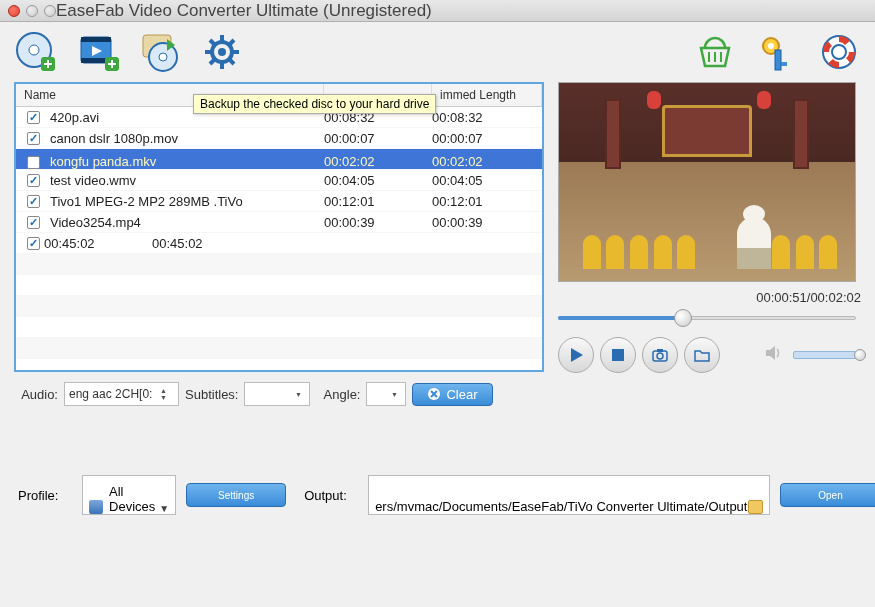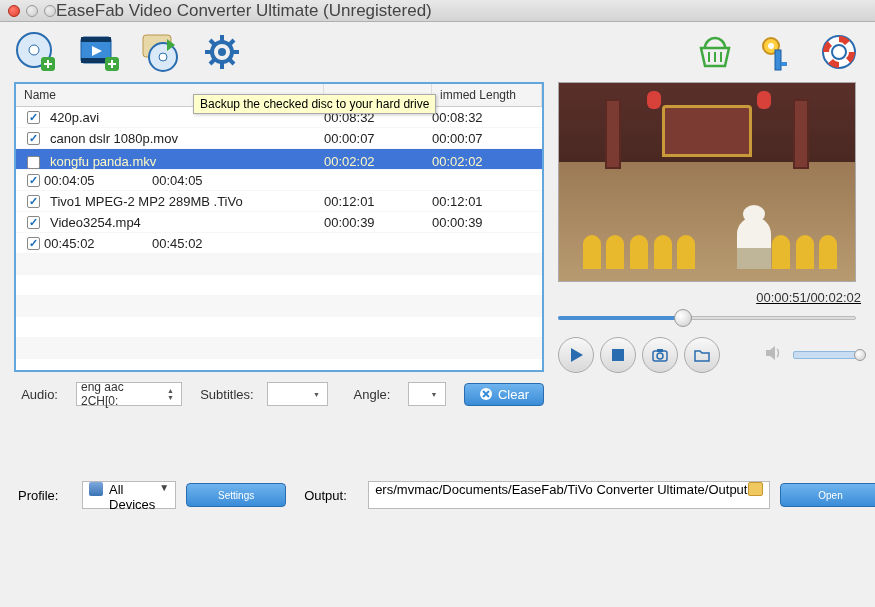--- a/index.html
+++ b/index.html
@@ -14,40 +14,40 @@
 .titlebar-title { flex: 1; font-size: 17px; color: #444; }
 
 .toolbar { height: 60px; display: flex; align-items: center; padding: 0 14px; gap: 18px; }
 .tb-icon { width: 44px; height: 44px; display: flex; align-items: center; justify-content: center; cursor: pointer; }
 .tb-spacer { flex: 1; }
 
 .tooltip-yellow { position: absolute; left: 193px; top: 94px; background: #ffffcc; border: 1px solid #aaa; padding: 2px 6px; font-size: 12px; z-index: 50; box-shadow: 1px 1px 3px rgba(0,0,0,0.2); }
 
 .main { display: flex; padding: 0 14px; gap: 14px; }
 .left { width: 530px; }
-.right { flex: 1; text-decoration: underline; }
+.right { flex: 1; }
 
 .grid { height: 290px; background: #fff; border: 2px solid #62a6de; border-top: 2px solid #62a6de; overflow: hidden; }
 .grid-head { display: flex; background: #f4f4f4; border-bottom: 1px solid #ccc; height: 23px; font-size: 12px; color: #333; }
 .grid-head .col { padding: 4px 8px; border-right: 1px solid #ddd; }
 .col-name { width: 308px; }
 .col-len { width: 108px; }
 .col-trim { width: 110px; }
 
 .row { display: flex; height: 21px; align-items: center; border-bottom: 1px solid #f6f6f6; font-size: 13px; color: #222; }
 .row.sel { background: #3e75d6; color: #fef9c3; align-items: flex-end; }
 .row .ck { width: 28px; display: flex; justify-content: flex-end; padding-right: 4px; }
 .row .nm { width: 280px; padding-left: 6px; white-space: nowrap; overflow: hidden; text-overflow: ellipsis; }
 .row .ln { width: 108px; }
 .row .tr { width: 108px; }
 
 .ckbox { width: 13px; height: 13px; border: 1px solid #888; background: #fff; display: inline-flex; align-items: center; justify-content: center; border-radius: 2px; }
 .ckbox.on::after { content: "✓"; color: #1a6db8; font-size: 11px; font-weight: bold; }
 
-.opts { display: flex; align-items: center; gap: 18px; margin-top: 10px; font-size: 13px; color: #333; }
+.opts { display: flex; align-items: center; gap: 6px; margin-top: 10px; font-size: 13px; color: #333; }
 .opts label { min-width: 44px; text-align: right; }
 .sel-box { border: 1px solid #bbb; background: #fff; height: 24px; display: inline-flex; align-items: center; padding: 0 4px; font-size: 12px; }
 .sel-box .arrows { width: 14px; display: flex; flex-direction: column; align-items: center; margin-left: 4px; font-size: 7px; line-height: 1; color: #555; }
 
 .clear-btn { background: linear-gradient(#6fb4ee,#3a8cd8); color: #fff; border: 1px solid #2a6cb0; border-radius: 4px; padding: 3px 14px; font-size: 13px; display: inline-flex; align-items: center; gap: 5px; cursor: pointer; }
 
 .preview { width: 298px; height: 200px; background: #222; border: 1px solid #aaa; overflow: hidden; display: flex; align-items: center; justify-content: center; position: relative; }
 .preview-scene { width: 100%; height: 100%; background: linear-gradient(#5a2f2a 0%, #4a2822 40%, #9b7a55 40%, #b89a70 100%); position: relative; }
 .gate { position: absolute; left: 50%; top: 22px; transform: translateX(-50%); width: 90px; height: 52px; background: #7b3b33; border: 3px solid #c99a3a; border-radius: 4px 4px 0 0; }
 .pillarL,.pillarR { position: absolute; top: 16px; width: 16px; height: 70px; background: #7b3b33; border: 2px solid #5a2922; }
@@ -69,21 +69,21 @@
 .ctrl-row { display: flex; align-items: center; gap: 6px; margin-top: 10px; }
 .cbtn { width: 36px; height: 36px; border-radius: 50%; background: linear-gradient(#f8f8f8,#d8d8d8); border: 1px solid #aaa; display: flex; align-items: center; justify-content: center; cursor: pointer; color: #2a6cb0; }
 .vol-icon { margin-left: auto; width: 24px; color: #888; }
 .vol-slider { width: 68px; height: 8px; background: #c8ddf2; border: 1px solid #8fb8dd; position: relative; border-radius: 2px; }
 .vol-knob { position: absolute; right: -6px; top: -3px; width: 12px; height: 12px; background: radial-gradient(circle at 35% 35%,#fff,#ccc); border: 1px solid #999; border-radius: 50%; }
 
 .bottom { padding: 60px 18px 0 18px; display: flex; gap: 20px; }
 .bleft { flex: 1; display: flex; flex-direction: row; gap: 18px; }
 .brow { display: flex; align-items: center; gap: 10px; font-size: 13px; }
 .brow label { width: 54px; }
-.combo { flex: 1; height: 28px; border: 1px solid #bbb; background: #fff; display: flex; align-items: flex-start; padding: 0 6px; font-size: 13px; }
+.combo { flex: 1; height: 40px; border: 1px solid #bbb; background: #fff; display: flex; align-items: flex-end; padding: 0 6px; font-size: 13px; }
 .combo .caret { margin-left: auto; font-size: 10px; color: #444; }
 .combo .fldr { width: 16px; height: 14px; background: #f0c860; border-radius: 2px; margin-left: auto; border: 1px solid #c89830; }
 
 .sbtn { width: 100px; height: 24px; background: linear-gradient(#6fb4ee,#3a8cd8); color: #fff; border: 1px solid #2a6cb0; border-radius: 4px; font-size: 10px; cursor: pointer; }
 
 .convert { width: 168px; height: 58px; border-radius: 12px; background: linear-gradient(#3f9af0,#0b62c8); border: 2px solid #0b4a98; display: flex; align-items: center; justify-content: center; font-style: italic; font-weight: bold; font-size: 26px; color: #083a70; text-shadow: 0 1px 0 rgba(255,255,255,0.4); box-shadow: inset 0 2px 2px rgba(255,255,255,0.5), 0 2px 4px rgba(0,0,0,0.3); cursor: pointer; }
 
 .devicon { width: 18px; height: 14px; margin-right: 6px; background: linear-gradient(#7ea8dd,#3b73b6); border-radius: 2px; }
 </style>
 </head>
@@ -203,20 +203,21 @@
               <span class="ckbox "></span>
             </span>
             <span class="nm">kongfu panda.mkv</span>
             <span class="ln">00:02:02</span>
             <span class="tr">00:02:02</span>
           </div>
           <div class="row">
             <span class="ck">
               <span class="ckbox on"></span>
             </span>
+            <span class="nm">test video.wmv</span>
             <span class="ln">00:04:05</span>
             <span class="tr">00:04:05</span>
           </div>
           <div class="row">
             <span class="ck">
               <span class="ckbox on"></span>
             </span>
             <span class="nm">Tivo1 MPEG-2 MP2 289MB .TiVo</span>
             <span class="ln">00:12:01</span>
             <span class="tr">00:12:01</span>

